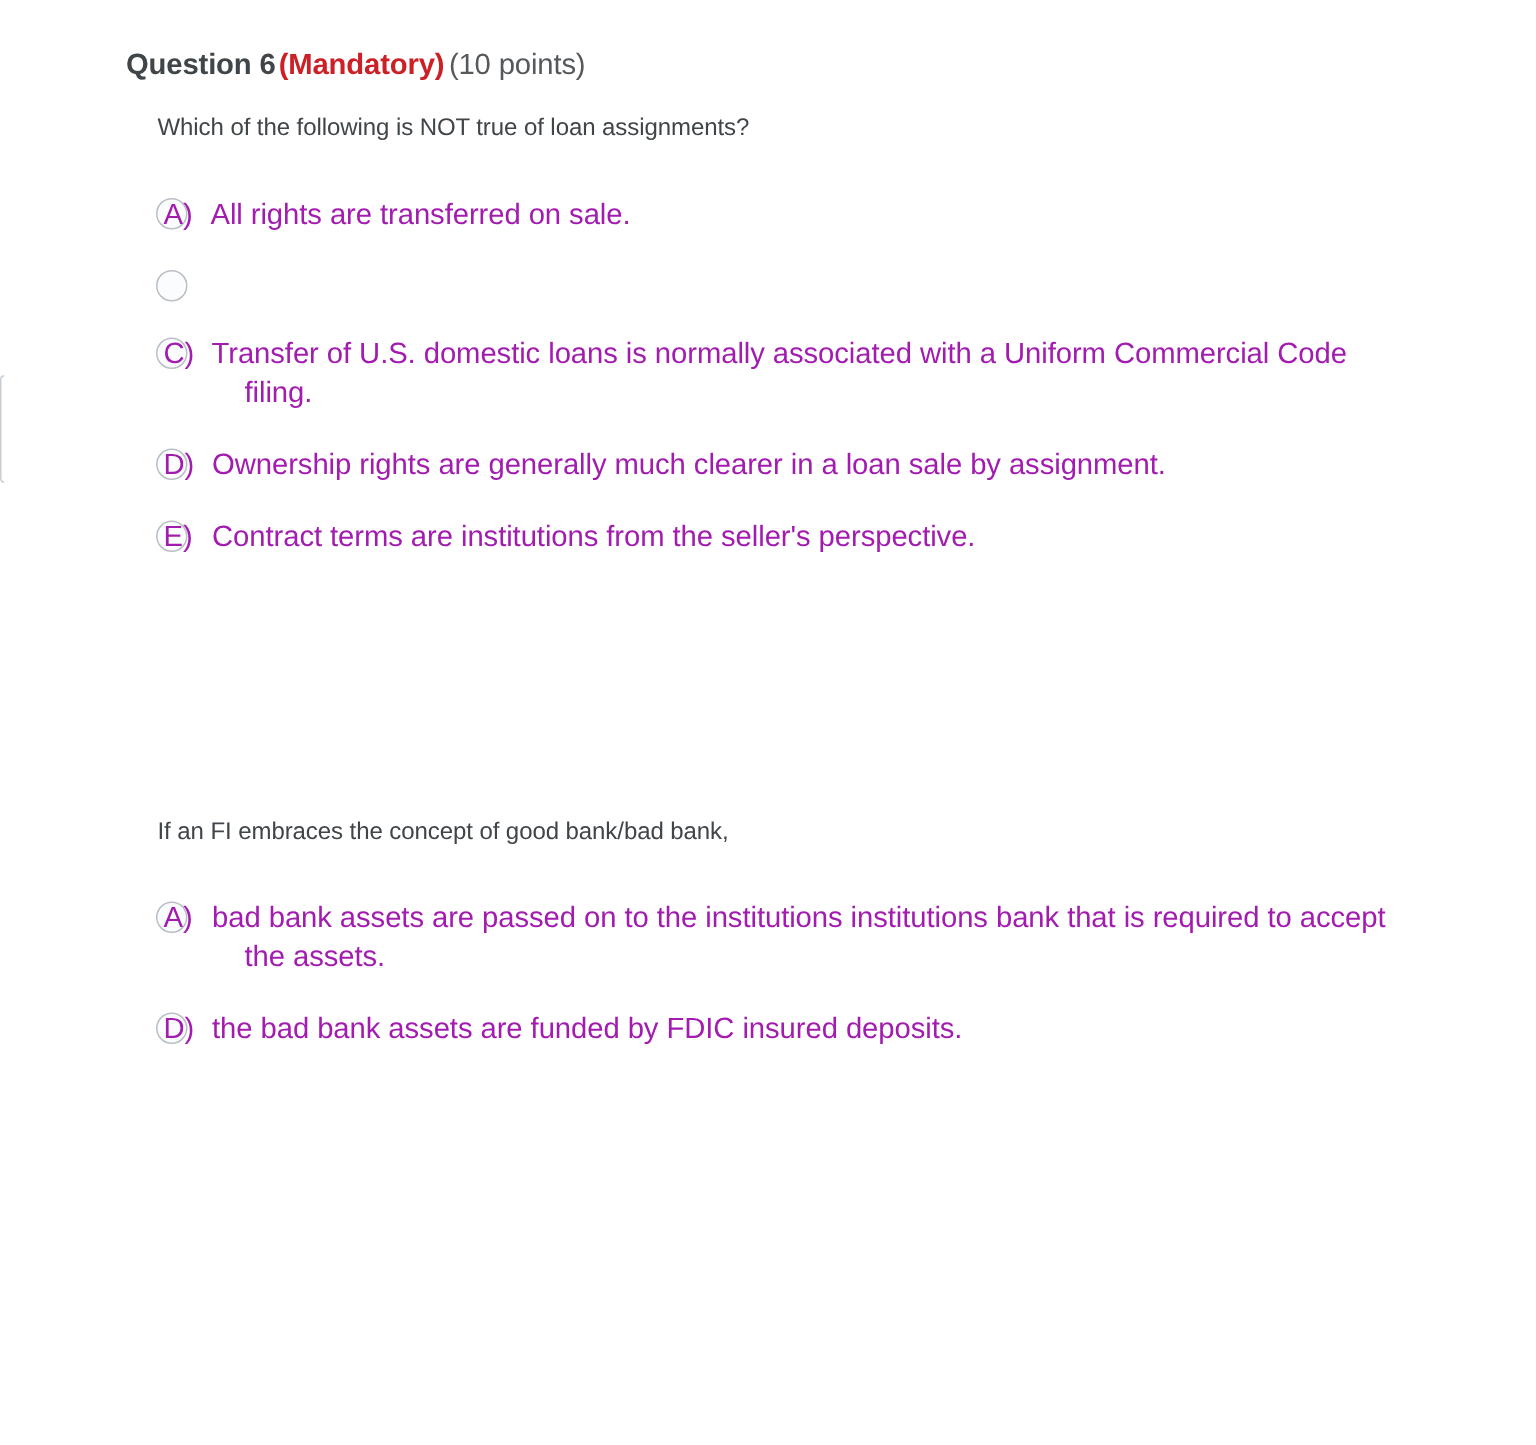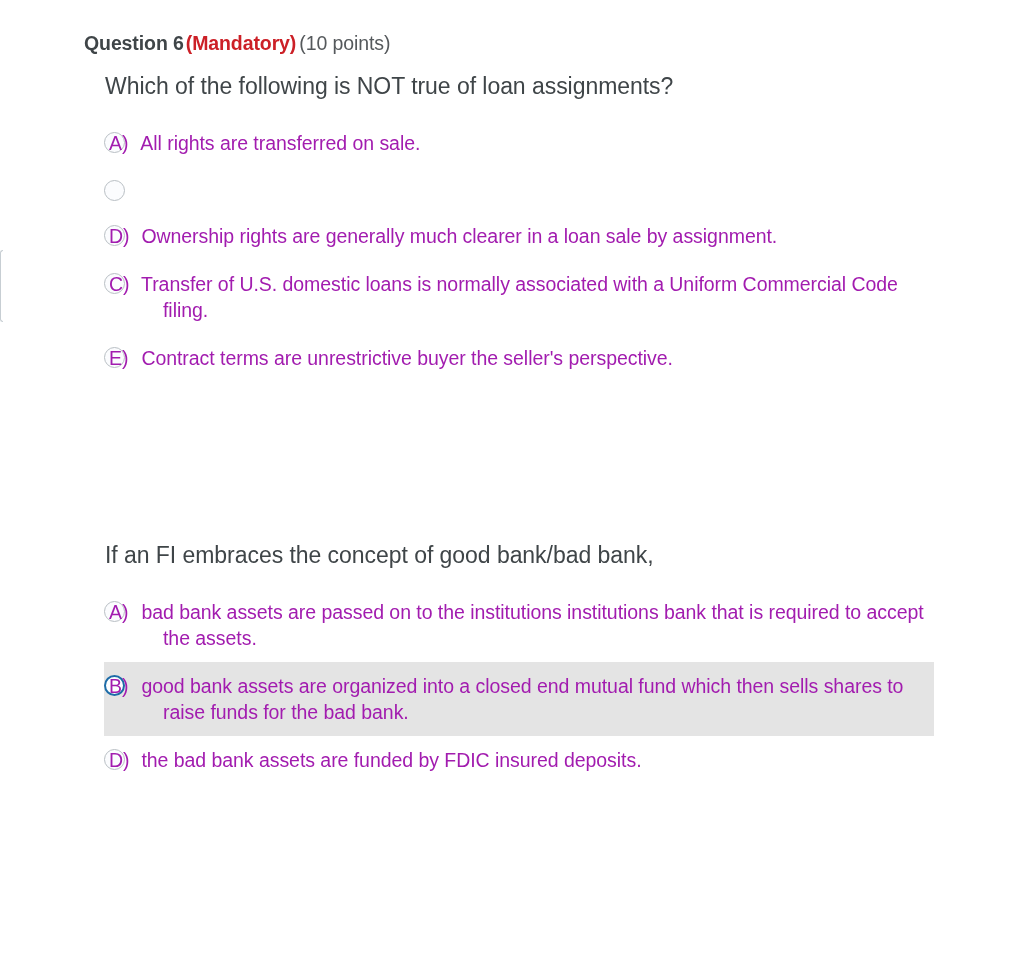--- a/index.html
+++ b/index.html
@@ -68,21 +68,21 @@
   }
   .q-header .q-points {
     font-weight: 400;
     color: #55595c;
     margin-left: 3px;
   }
 
   .q-stem {
     margin-top: 17px;
     margin-left: 21px;
-    font-size: 23px;
+    font-size: 16px;
     line-height: 26px;
     color: #3f4548;
     letter-spacing: -0.05px;
   }
 
   .answers {
     margin-top: 20px;
   }
 
   .answer-row {
@@ -155,58 +155,52 @@
           </span>
       </div>
 
       <div class="answer-row">
         <span class="radio"></span>
       </div>
 
       <div class="answer-row">
         <span class="radio"></span>
         <span class="answer-text">
+            <span class="answer-body"><span class="letter">C)</span> <span>Transfer of U.S. domestic loans is normally associated with a Uniform Commercial Code filing.</span></span>
+          </span>
+      </div>
+
+      <div class="answer-row">
+        <span class="radio"></span>
+        <span class="answer-text">
             <span class="answer-body"><span class="letter">D)</span> <span>Ownership rights are generally much clearer in a loan sale by assignment.</span></span>
           </span>
       </div>
 
       <div class="answer-row">
         <span class="radio"></span>
         <span class="answer-text">
-            <span class="answer-body"><span class="letter">C)</span> <span>Transfer of U.S. domestic loans is normally associated with a Uniform Commercial Code filing.</span></span>
-          </span>
-      </div>
-
-      <div class="answer-row">
-        <span class="radio"></span>
-        <span class="answer-text">
-            <span class="answer-body"><span class="letter">E)</span> <span>Contract terms are unrestrictive buyer the seller's perspective.</span></span>
+            <span class="answer-body"><span class="letter">E)</span> <span>Contract terms are institutions from the seller's perspective.</span></span>
           </span>
       </div>
 
     </div>
   </div>
 
   <div class="question-block q7">
     <div class="q-stem">If an FI embraces the concept of good bank/bad bank,</div>
     <div class="answers">
 
       <div class="answer-row">
         <span class="radio"></span>
         <span class="answer-text">
             <span class="answer-body"><span class="letter">A)</span> <span>bad bank assets are passed on to the institutions institutions bank that is required to accept the assets.</span></span>
           </span>
       </div>
 
-      <div class="answer-row highlighted">
-        <span class="radio"></span>
-        <span class="answer-text">
-            <span class="answer-body"><span class="letter">B)</span> <span>good bank assets are organized into a closed end mutual fund which then sells shares to raise funds for the bad bank.</span></span>
-          </span>
-      </div>
 
 
       <div class="answer-row">
         <span class="radio"></span>
         <span class="answer-text">
             <span class="answer-body"><span class="letter">D)</span> <span>the bad bank assets are funded by FDIC insured deposits.</span></span>
           </span>
       </div>
 
     </div>

